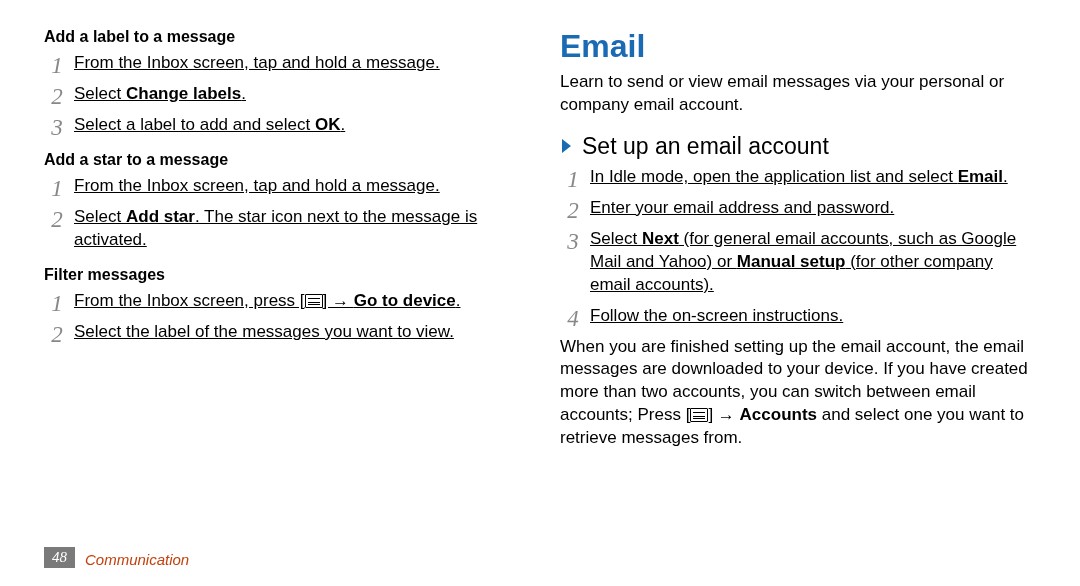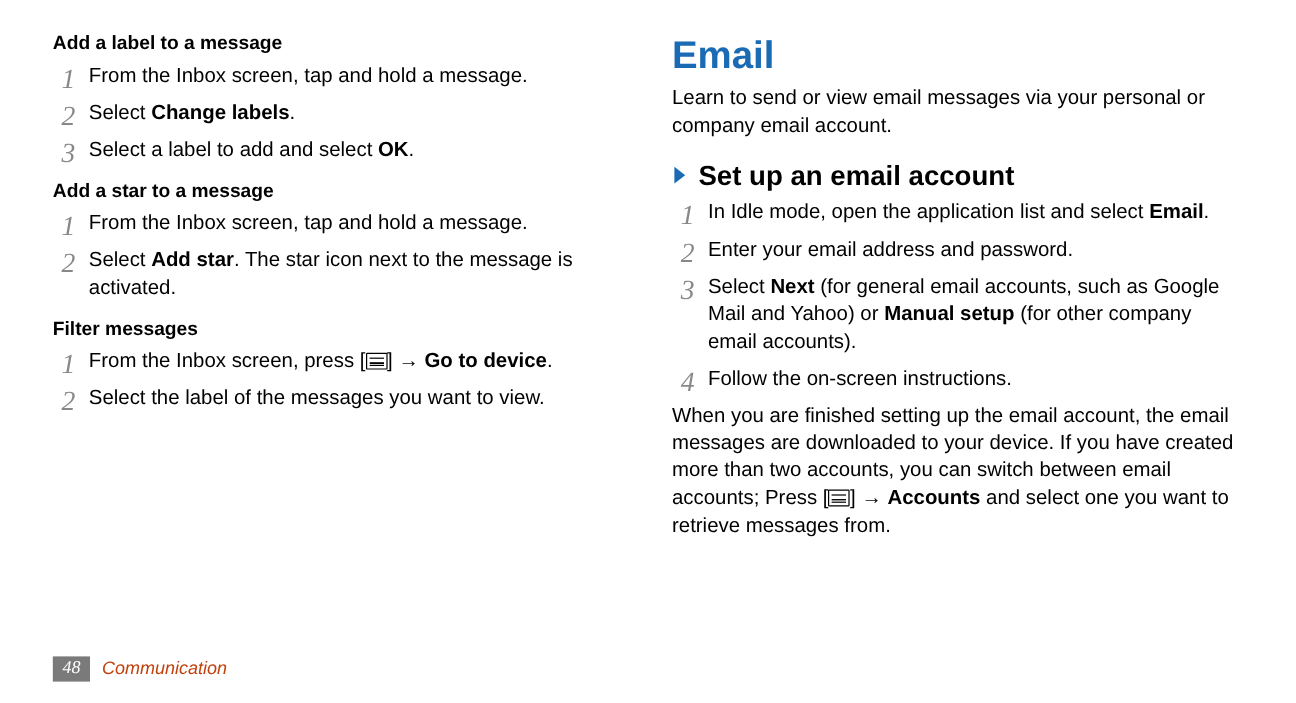--- a/index.html
+++ b/index.html
@@ -27,21 +27,21 @@
     margin-top: 14px;
   }
   .h-sub:first-child { margin-top: 0; }
   .h-major {
     color: #1a6bb3;
     font-weight: 700;
     font-size: 32px;
     margin-bottom: 6px;
   }
   .h-chevron {
-    font-weight: 700;
+    font-weight: 400;
     font-size: 23px;
     margin-top: 16px;
     margin-bottom: 4px;
     display: flex;
     align-items: center;
     gap: 8px;
   }
   .chev {
     display: inline-block;
     width: 14px;
@@ -51,20 +51,21 @@
   .chev svg { display:block; }
   .para {
     font-size: 17px;
     line-height: 1.35;
     margin-bottom: 6px;
   }
   ol.steps {
     list-style: none;
     counter-reset: step;
     padding-left: 0;
+    text-decoration: underline;
   }
   ol.steps > li {
     counter-increment: step;
     position: relative;
     padding-left: 30px;
     font-size: 17px;
     line-height: 1.35;
     margin: 6px 0 8px 0;
   }
   ol.steps > li::before {
@@ -99,21 +100,21 @@
   .menu-icon::before { top: 3px; }
   .menu-icon::after { top: 7px; box-shadow: 0 3px 0 #000 inset; }
   .menu-icon .ln {
     position:absolute; left:2px; right:2px; top:9px; height:1px; background:#000;
   }
   .footer {
     position: absolute;
     left: 44px;
     bottom: 18px;
     display: flex;
-    align-items: center;
+    align-items: flex-end;
     gap: 10px;
     font-size: 15px;
   }
   .pgnum {
     background: #7a7a7a;
     color: #fff;
     font-style: italic;
     padding: 2px 8px;
     font-family: Georgia, serif;
   }

